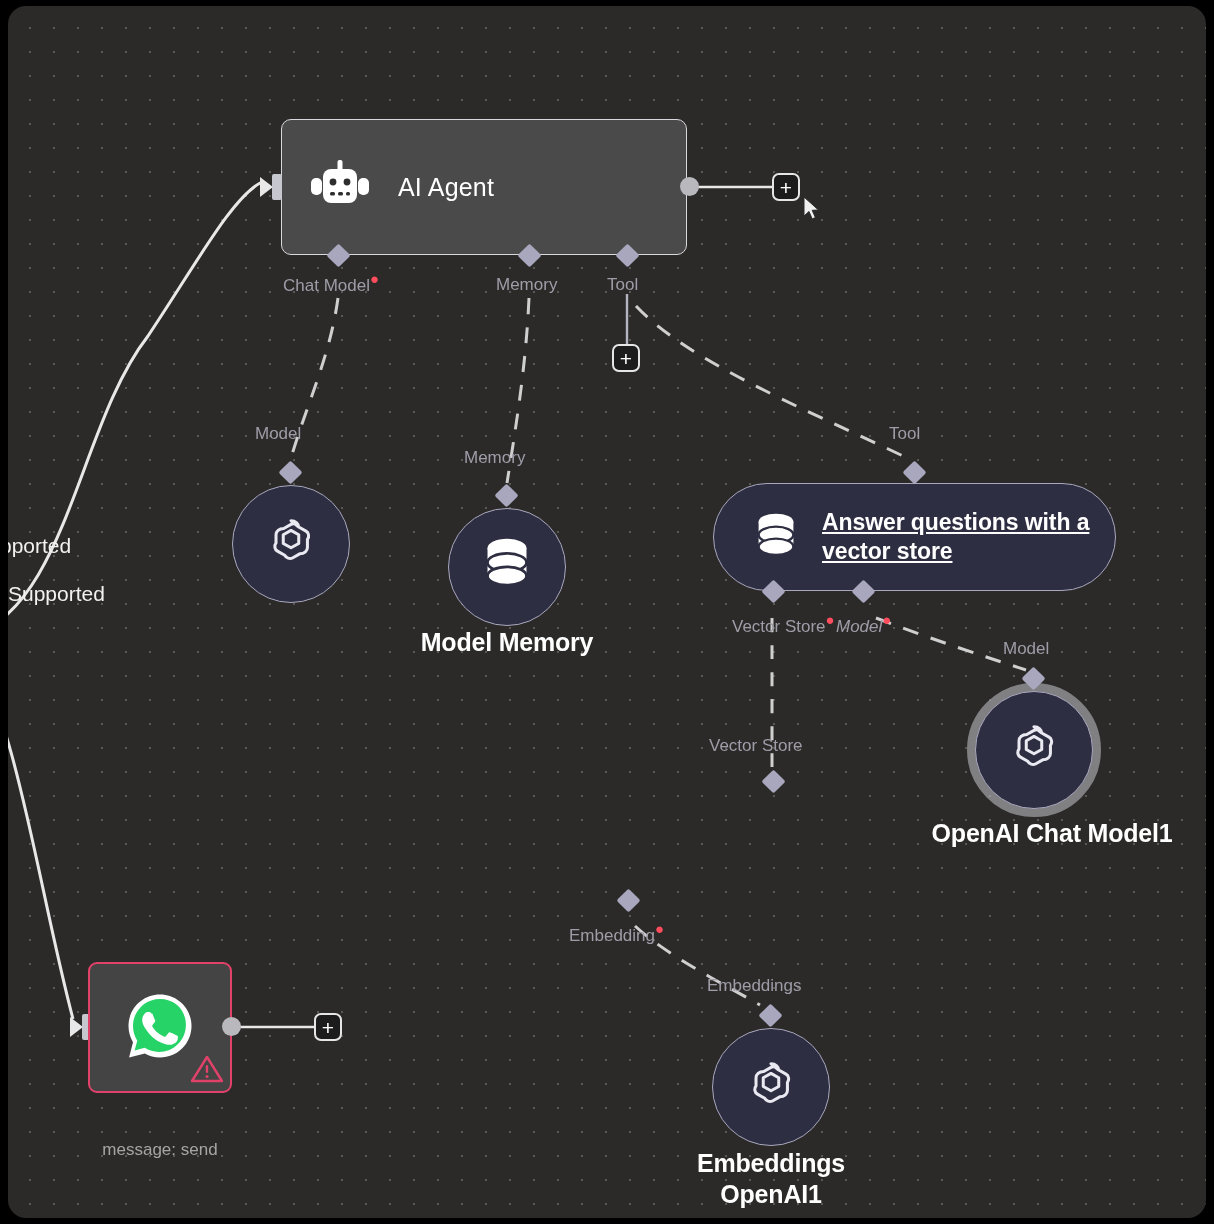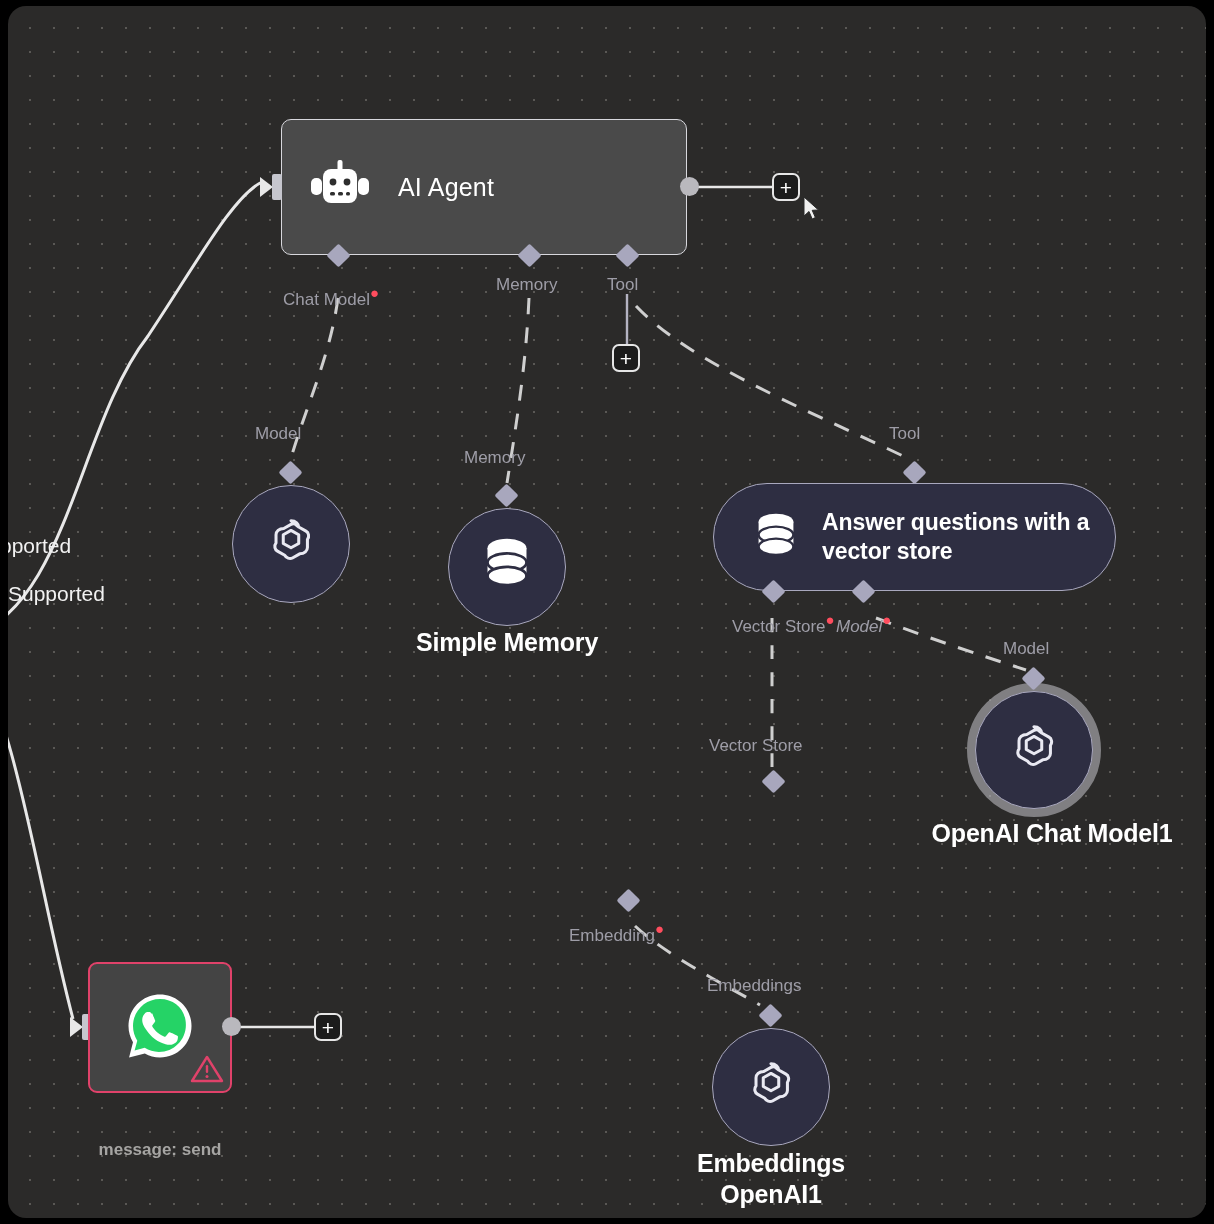--- a/index.html
+++ b/index.html
@@ -53,21 +53,21 @@
     box-sizing:border-box;display:flex;align-items:center;justify-content:center;
     position:absolute;
   }
 
   .nodelabel{
     position:absolute;color:#fff;font-size:25px;font-weight:700;
     text-align:center;letter-spacing:-.2px;line-height:1.22;
     white-space:pre-line;
   }
   .nodesub{
-    position:absolute;color:#a6a5a3;font-size:17px;font-weight:700;text-align:center;
+    position:absolute;color:#a6a5a3;font-size:17px;font-weight:400;text-align:center;
   }
 
   
   .diamond{
     position:absolute;width:17px;height:17px;background:#a8a7bd;
     transform:rotate(45deg);border-radius:2px;
   }
   .portlabel{
     position:absolute;color:#9e9da7;font-size:17px;white-space:nowrap;
   }
@@ -157,21 +157,21 @@
     </svg>
   </div>
 
   <div class="outdot" style="left:672px;top:171px;"></div>
   <div class="plusbtn" style="left:764px;top:167px;">+</div>
 
   <div class="diamond" style="left:322px;top:241px;"></div>
   <div class="diamond" style="left:513px;top:241px;"></div>
   <div class="diamond" style="left:611px;top:241px;"></div>
 
-  <div class="portlabel" style="left:275px;top:278px;">
+  <div class="portlabel" style="left:275px;top:264px;">
     <span>Chat Model</span><span class="req">●</span>
   </div>
   <div class="portlabel" style="left:488px;top:269px;">Memory</div>
   <div class="portlabel" style="left:599px;top:269px;">Tool</div>
 
   <div class="plusbtn" style="left:604px;top:338px;">+</div>
 
   <div class="diamond" style="left:274px;top:458px;"></div>
   <div class="circnode node" style="left:224px;top:479px;width:118px;height:118px;">
     <span>
@@ -187,34 +187,34 @@
     <span>
       <svg width="50" height="56" viewBox="0 0 40 46">
         <ellipse cx="20" cy="9" rx="16" ry="7.5" fill="#fff"></ellipse>
         <path d="M4 9v9c0 4.1 7.2 7.5 16 7.5s16-3.4 16-7.5V9" fill="#fff"></path>
         <path d="M4 21v9c0 4.1 7.2 7.5 16 7.5s16-3.4 16-7.5v-9" fill="#fff"></path>
         <ellipse cx="20" cy="21" rx="16" ry="7.5" fill="#fff" stroke="#2e2e42" stroke-width="2.2"></ellipse>
         <ellipse cx="20" cy="32" rx="16" ry="7.5" fill="#fff" stroke="#2e2e42" stroke-width="2.2"></ellipse>
       </svg>
     </span>
   </div>
-  <div class="nodelabel" style="left:334px;top:621px;width:330px;">Simple Memory</div>
+  <div class="nodelabel" style="left:334px;top:621px;width:330px;">Model Memory</div>
 
   <div class="diamond" style="left:898px;top:458px;"></div>
   <div class="node pillnode" style="left:705px;top:477px;width:403px;height:108px;">
     <span style="margin-left:40px;display:flex;">
       <svg width="44" height="50" viewBox="0 0 40 46">
         <ellipse cx="20" cy="9" rx="16" ry="7.5" fill="#fff"></ellipse>
         <path d="M4 9v9c0 4.1 7.2 7.5 16 7.5s16-3.4 16-7.5V9" fill="#fff"></path>
         <path d="M4 21v9c0 4.1 7.2 7.5 16 7.5s16-3.4 16-7.5v-9" fill="#fff"></path>
         <ellipse cx="20" cy="21" rx="16" ry="7.5" fill="#fff" stroke="#2e2e42" stroke-width="2.2"></ellipse>
         <ellipse cx="20" cy="32" rx="16" ry="7.5" fill="#fff" stroke="#2e2e42" stroke-width="2.2"></ellipse>
       </svg>
     </span>
-    <span class="pill-title" style="margin-left:24px;">Answer questions with a
+    <span class="pill-title" style="margin-left:24px;text-decoration:underline;">Answer questions with a
 vector store</span>
   </div>
   <div class="diamond" style="left:757px;top:577px;"></div>
   <div class="diamond" style="left:847px;top:577px;"></div>
   <div class="portlabel" style="left:709px;top:605px;margin-left:15px;">
     <span>Vector Store</span><span class="req">●</span>
   </div>
   <div class="portlabel" style="left:828px;top:605px;font-style:italic;">
     <span>Model</span><span class="req">●</span>
   </div>

